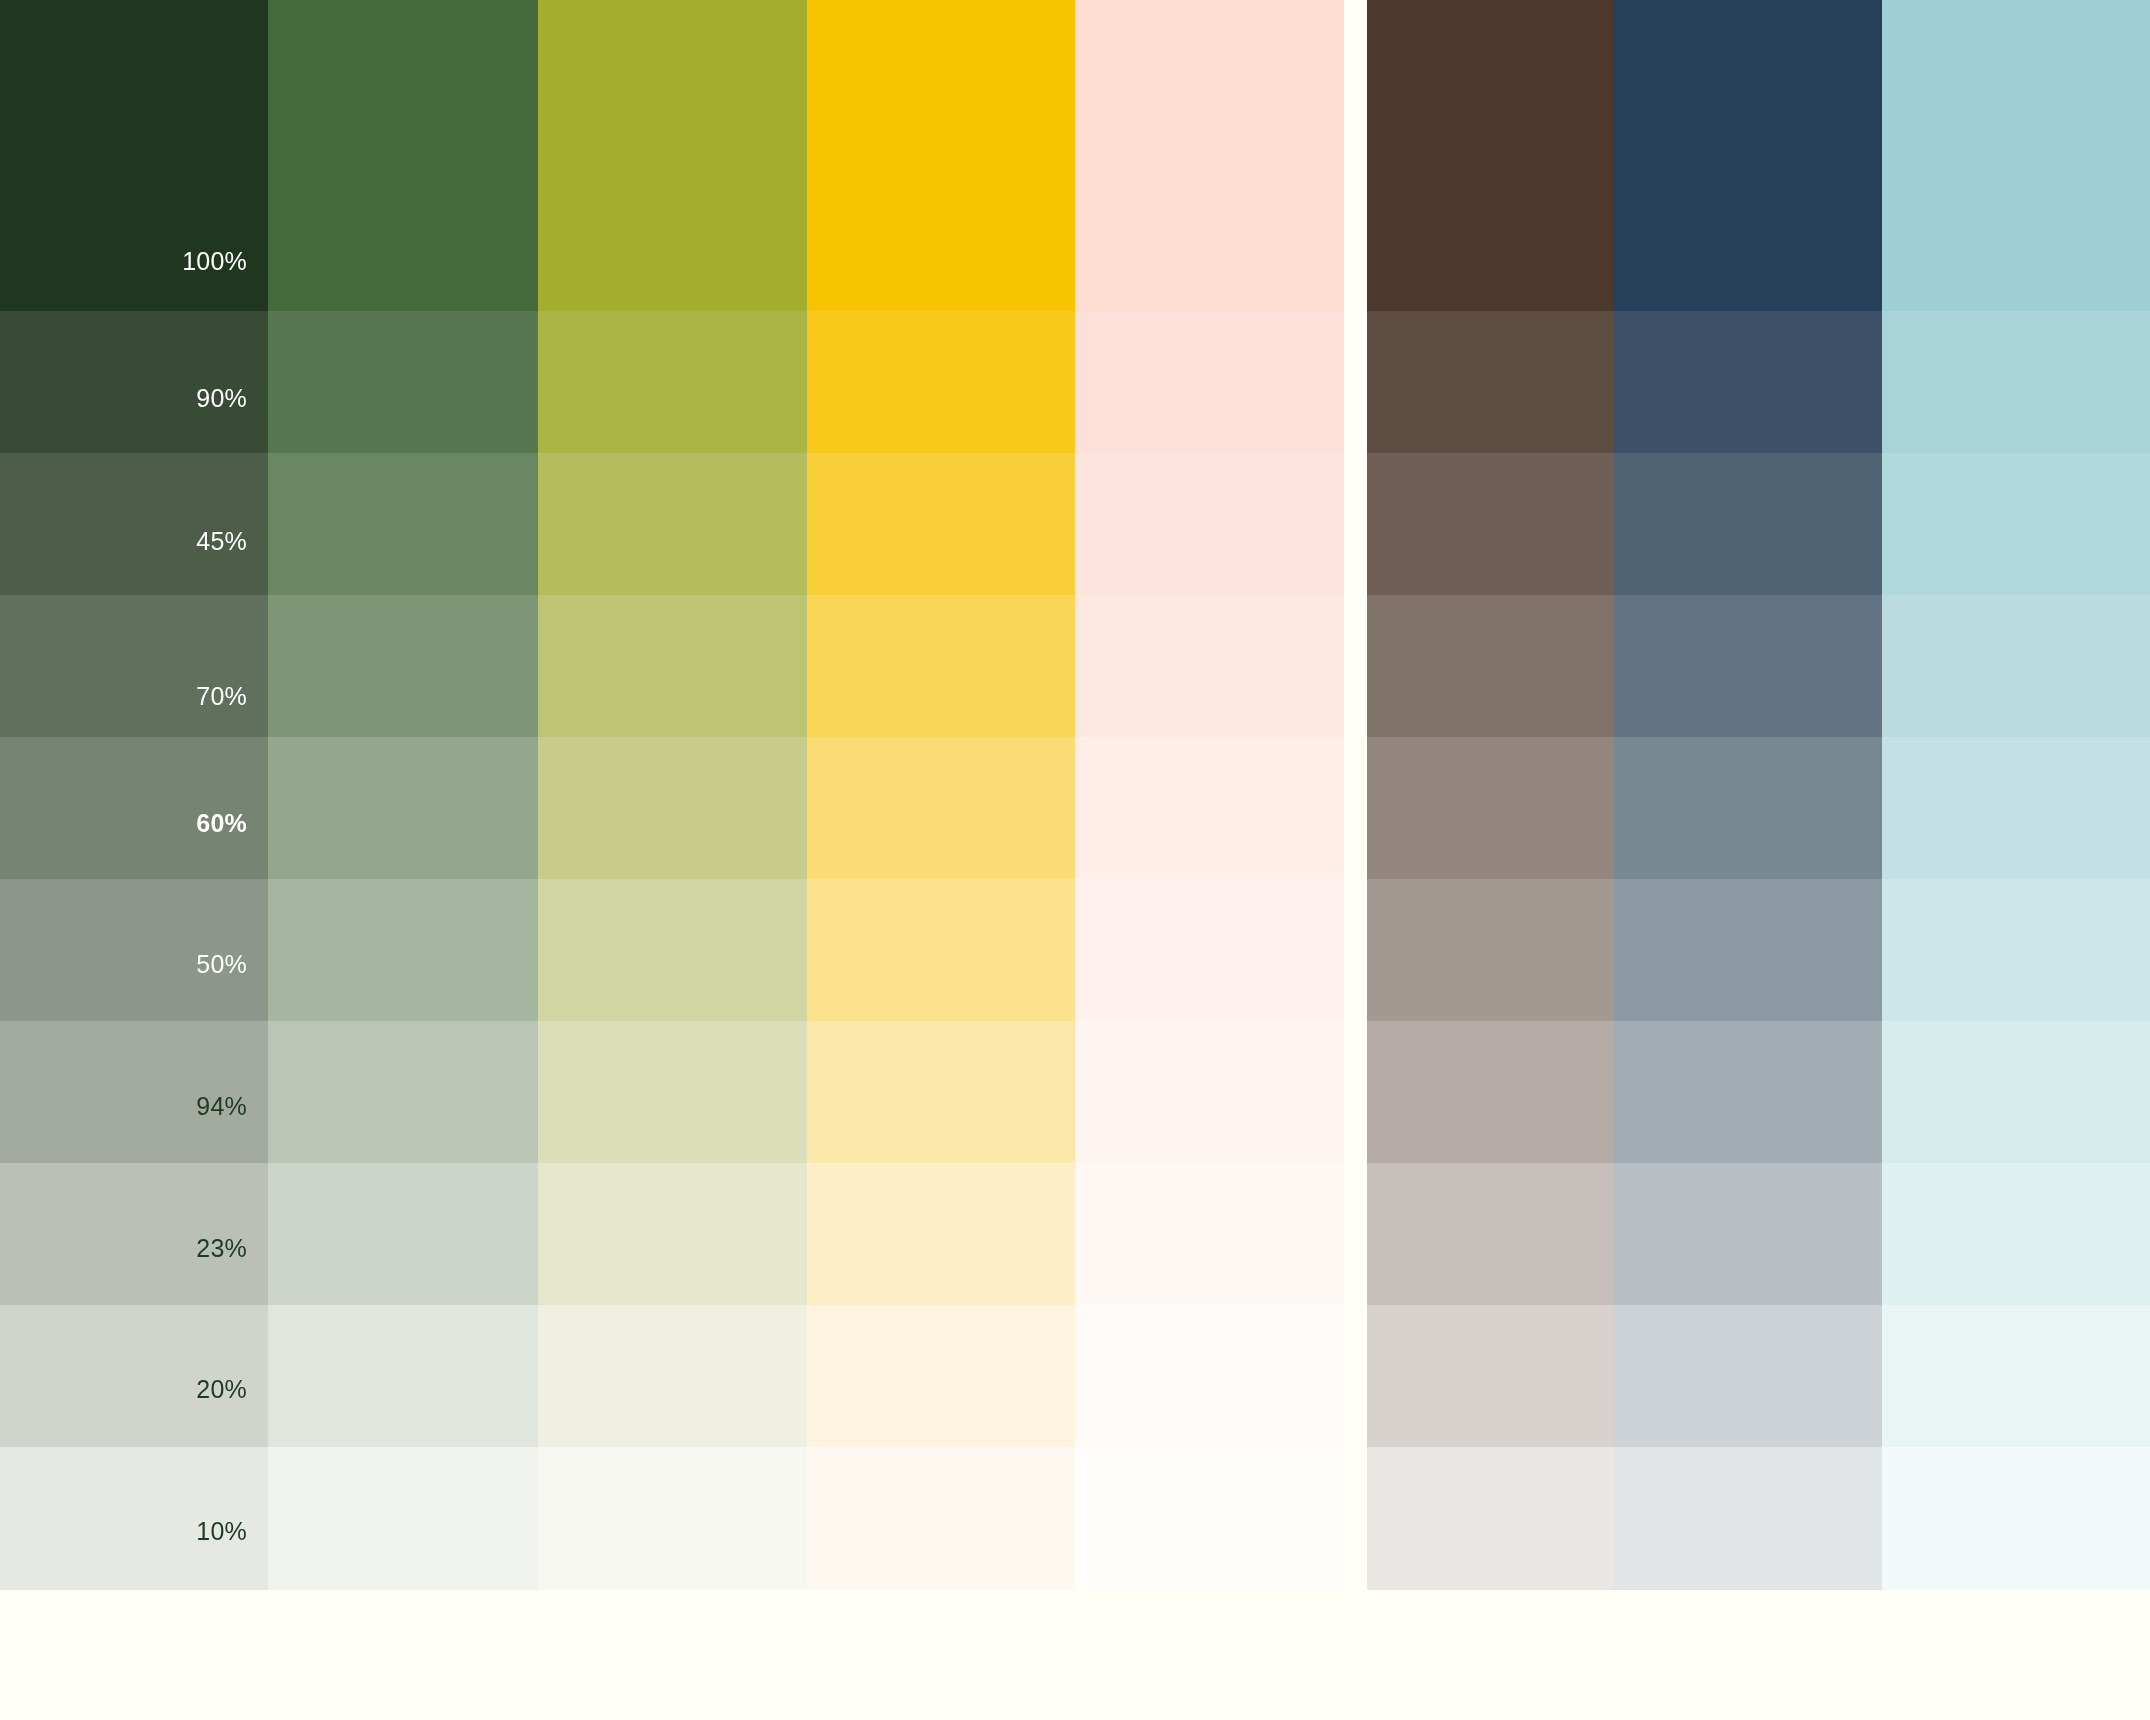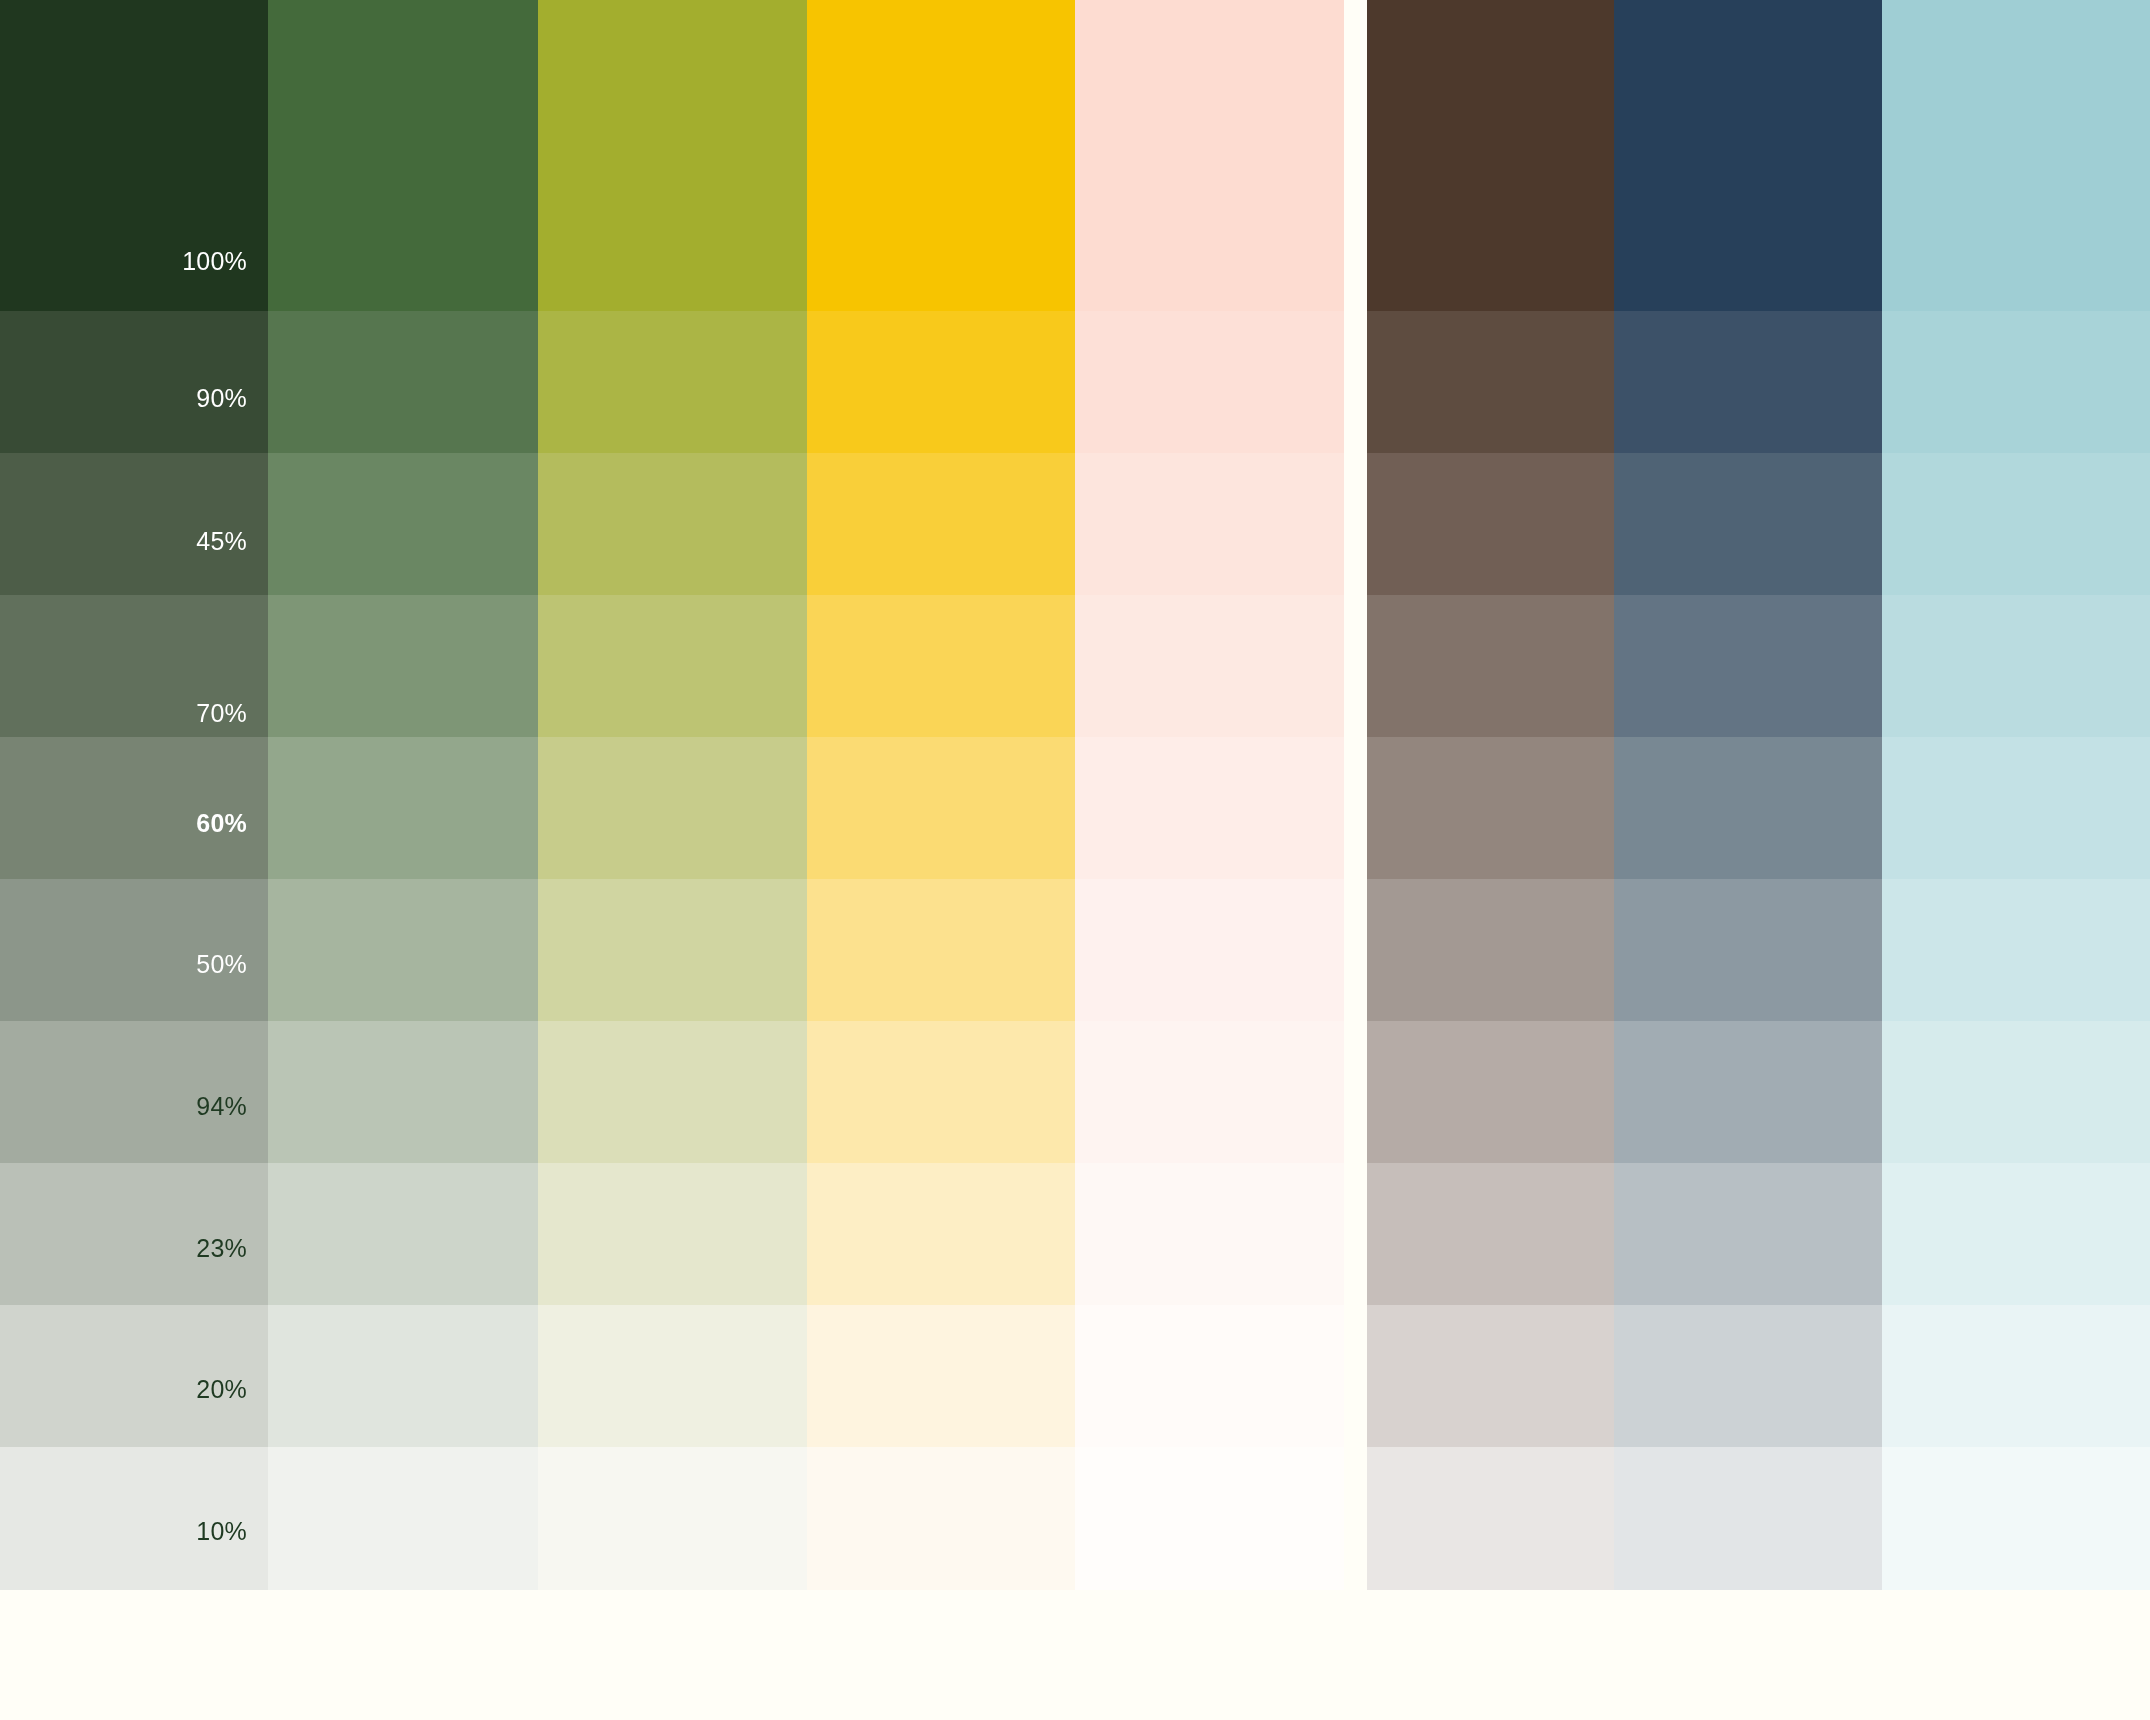--- a/index.html
+++ b/index.html
@@ -157,21 +157,21 @@
         <div class="swatch-cell" style="top: 1021px; height: 142px; background: rgb(214, 235, 236);"></div>
         <div class="swatch-cell" style="top: 1163px; height: 142px; background: rgb(223, 240, 241);"></div>
         <div class="swatch-cell" style="top: 1305px; height: 142px; background: rgb(233, 244, 245);"></div>
         <div class="swatch-cell" style="top: 1447px; height: 143px; background: rgb(242, 249, 249);"></div>
       </div>
     </div>
   <div class="label-layer" id="labels-layer">
       <div class="tint-label on-dark" style="top: 249px;">100%</div>
       <div class="tint-label on-dark" style="top: 386px; padding-left: 12px;">90%</div>
       <div class="tint-label on-dark" style="top: 529px;">45%</div>
-      <div class="tint-label on-dark" style="top: 701px;">70%</div>
+      <div class="tint-label on-dark" style="top: 684px;">70%</div>
       <div class="tint-label on-dark" style="top: 811px; font-weight: bold;">60%</div>
       <div class="tint-label on-dark" style="top: 952px;">50%</div>
       <div class="tint-label on-light" style="top: 1094px;">94%</div>
       <div class="tint-label on-light" style="top: 1236px;">23%</div>
       <div class="tint-label on-light" style="top: 1377px;">20%</div>
       <div class="tint-label on-light" style="top: 1519px;">10%</div>
     </div>
 </div>
 
 

